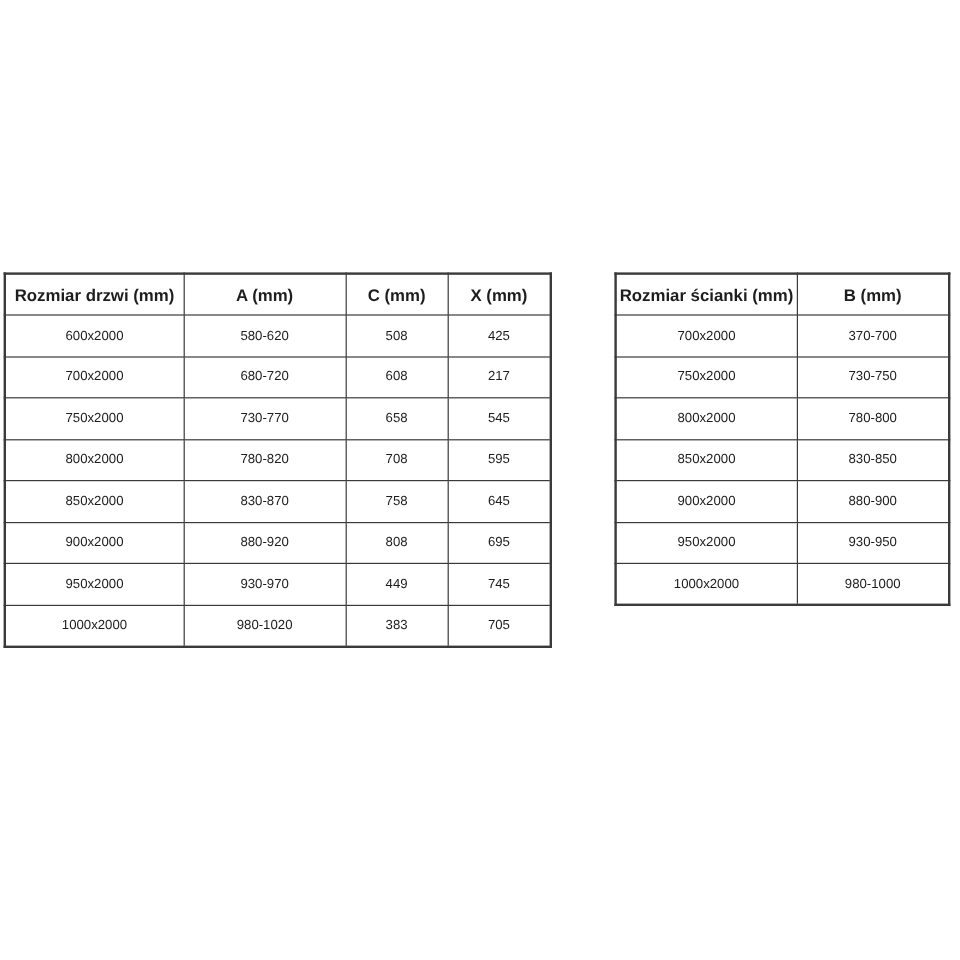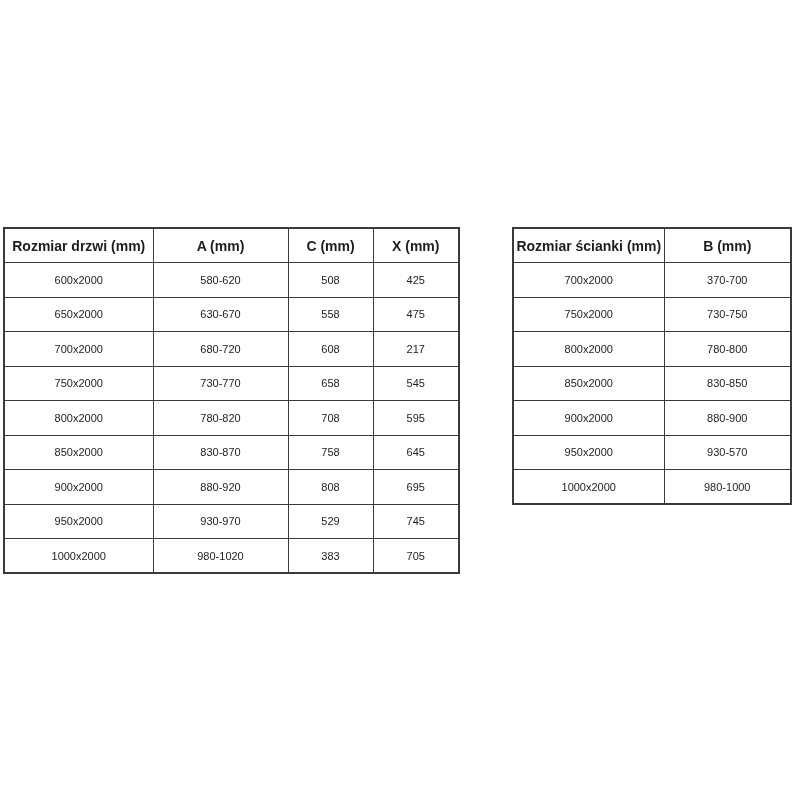--- a/index.html
+++ b/index.html
@@ -75,26 +75,20 @@
         </tr>
     </thead>
     <tbody>
         <tr>
           <td>600x2000</td>
           <td>580-620</td>
           <td>508</td>
           <td>425</td>
         </tr>
         <tr>
-          <td>650x2000</td>
-          <td>630-670</td>
-          <td>558</td>
-          <td>475</td>
-        </tr>
-        <tr>
           <td>700x2000</td>
           <td>680-720</td>
           <td>608</td>
           <td>217</td>
         </tr>
         <tr>
           <td>750x2000</td>
           <td>730-770</td>
           <td>658</td>
           <td>545</td>
@@ -113,21 +107,21 @@
         </tr>
         <tr>
           <td>900x2000</td>
           <td>880-920</td>
           <td>808</td>
           <td>695</td>
         </tr>
         <tr>
           <td>950x2000</td>
           <td>930-970</td>
-          <td>529</td>
+          <td>449</td>
           <td>745</td>
         </tr>
         <tr>
           <td>1000x2000</td>
           <td>980-1020</td>
           <td>383</td>
           <td>705</td>
         </tr>
       </tbody>
   </table>
@@ -159,21 +153,21 @@
         <tr>
           <td>850x2000</td>
           <td>830-850</td>
         </tr>
         <tr>
           <td>900x2000</td>
           <td>880-900</td>
         </tr>
         <tr>
           <td>950x2000</td>
-          <td>930-570</td>
+          <td>930-950</td>
         </tr>
         <tr>
           <td>1000x2000</td>
           <td>980-1000</td>
         </tr>
       </tbody>
   </table>
 
 </div>
 

